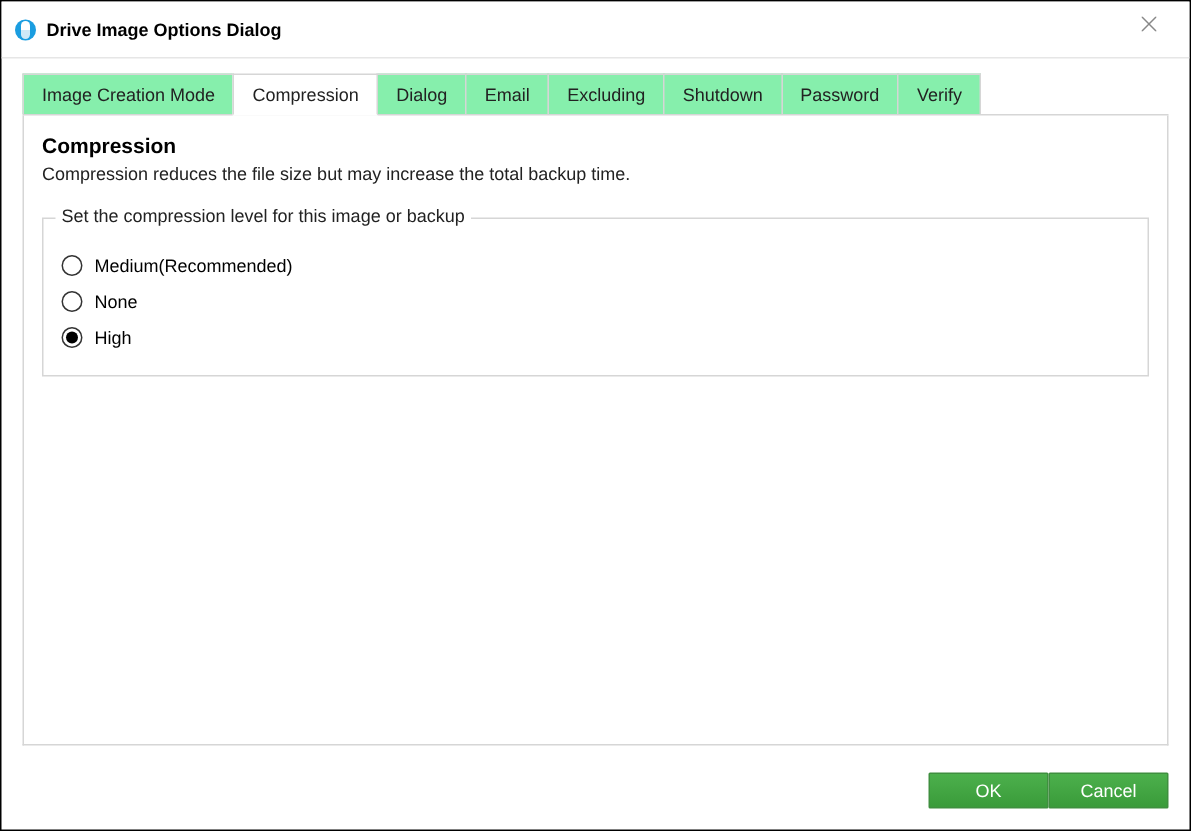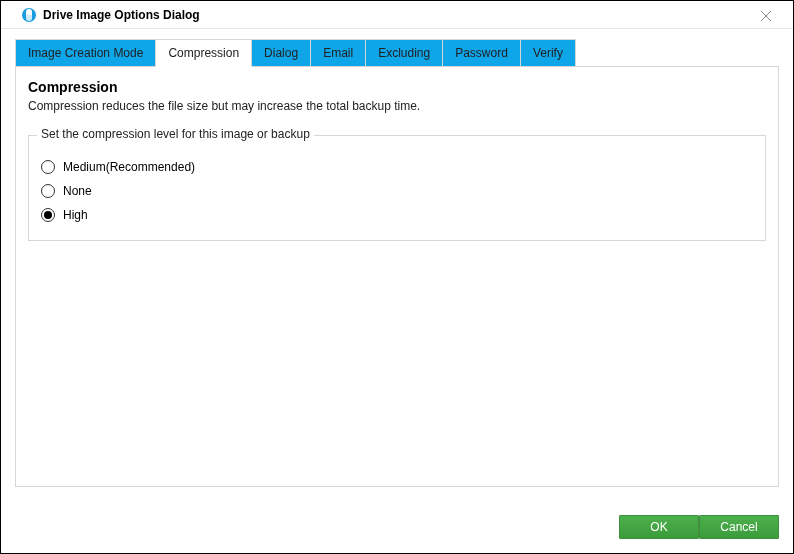--- a/index.html
+++ b/index.html
@@ -8,24 +8,24 @@
     font-family: "Segoe UI", Tahoma, Arial, sans-serif;
     font-size: 12px;
     color: #000;
     background: #fff;
     width: 794px;
     height: 554px;
     border: 1px solid #000;
     position: relative;
   }
   .titlebar {
-    height: 28px;
+    height: 38px;
     display: flex;
     align-items: center;
-    padding: 0 20px;
+    padding: 0 8px;
     background: #fff;
     position: relative;
   }
   .titlebar .app-icon {
     width: 16px; height: 16px;
     margin-right: 6px;
     display: inline-flex; align-items: center; justify-content: center;
   }
   .titlebar .title {
     font-size: 12px;
@@ -62,21 +62,21 @@
     left: 0; right: 0; bottom: -1px;
     height: 1px;
   }
   .tab {
     padding: 6px 12px;
     font-size: 12px;
     color: #222;
     border: 1px solid #d6d6d6;
     border-bottom: none;
     margin-right: -1px;
-    background: #0ea5e9;
+    background: #86efac;
     position: relative;
     cursor: pointer;
   }
   .tab:first-child { margin-left: 0; }
   .tab.active {
     background: #fff;
     z-index: 2;
     border-bottom: 1px solid #fff;
     margin-bottom: -1px;
   }
@@ -185,20 +185,21 @@
 </div>
 
 <div class="content">
 
   <div class="tabs">
     <div class="tab"><span>Image Creation Mode</span></div>
     <div class="tab active"><span>Compression</span></div>
     <div class="tab"><span>Dialog</span></div>
     <div class="tab"><span>Email</span></div>
     <div class="tab"><span>Excluding</span></div>
+    <div class="tab"><span>Shutdown</span></div>
     <div class="tab"><span>Password</span></div>
     <div class="tab"><span>Verify</span></div>
   </div>
 
   <div class="panel">
     <div class="section-title">Compression</div>
     <div class="section-desc">Compression reduces the file size but may increase the total backup time.</div>
 
     <div class="group">
       <div class="group-legend">Set the compression level for this image or backup</div>

